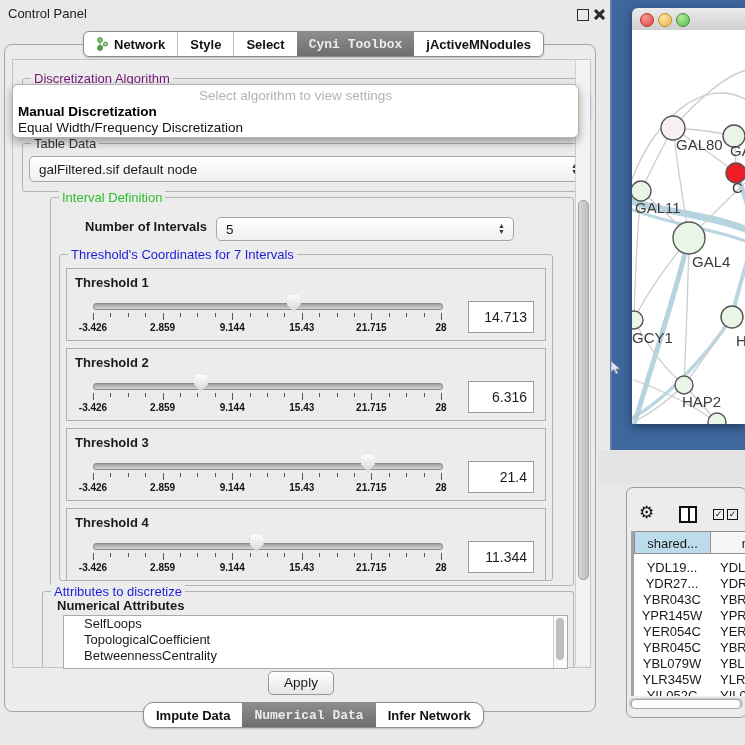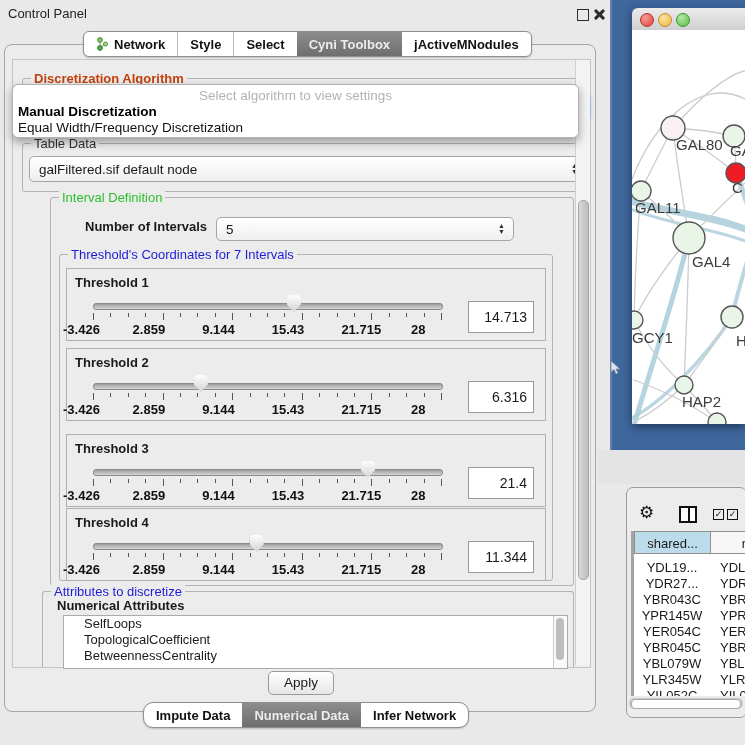--- a/index.html
+++ b/index.html
@@ -11,37 +11,37 @@
   #float-icon{left:577px;top:9px;width:10px;height:10px;border:1.5px solid #2b2b2b;background:transparent;}
   #close-icon{left:593px;top:8px;width:13px;height:13px;}
   #close-icon i{position:absolute;left:5px;top:0;width:3px;height:13px;background:#2b2b2b;border-radius:1px;}
   #close-icon i:first-child{transform:rotate(45deg);}
   #close-icon i:last-child{transform:rotate(-45deg);}
   
   .tabbar{display:flex;background:#fff;border:1px solid #8e8e8e;border-radius:6px;
     height:24px;align-items:stretch;font-size:13px;font-weight:bold;color:#111;
     box-shadow:0 1px 2px rgba(0,0,0,.2);overflow:hidden;z-index:30;}
   .tabbar .seg{display:flex;align-items:center;gap:5px;padding:0 12px;white-space:nowrap;}
-  .tabbar .seg.sel{background:linear-gradient(#8d8d8d,#6e6e6e);color:#ececec;}
+  .tabbar .seg.sel{background:linear-gradient(#8d8d8d,#6e6e6e);color:#ececec;font-family:Liberation Mono, monospace;}
   .tabbar .seg:not(.sel)+.seg:not(.sel){border-left:1px solid #bdbdbd;}
   #top-tabbar{left:83px;top:31px;}
   #bottom-tabbar{left:143px;top:702px;border-radius:10px;}
   
   #outer-panel{left:4px;top:44px;width:590px;height:666px;border:1px solid #a5a5a5;
     border-radius:8px;background:#ececec;}
   #scrollarea{left:12px;top:59px;width:577px;height:607px;border:1px solid #c5c5c5;background:#ececec;}
   #main-vscroll{left:575px;top:60px;width:14px;height:605px;background:#f3f3f3;border-left:1px solid #cfcfcf;}
   #main-vscroll .thumb{position:absolute;left:2px;top:140px;width:9px;height:378px;border:1px solid #a3a3a3;
     border-radius:5px;background:linear-gradient(90deg,#d8d8d8,#bdbdbd);}
   
   .group{position:absolute;border:1px solid #b3b3b3;border-radius:3px;}
   .gtitle{position:absolute;top:-8px;left:8px;background:#ececec;padding:0 3px;font-size:13px;white-space:nowrap;}
   .gtitle.green{color:#2cbf2c;}
   .gtitle.blue{color:#1d1dd8;}
-  .gtitle.gray{color:#c2410c;font-weight:bold;}
+  .gtitle.gray{color:#701a75;}
   .gtitle.dark{color:#333;}
   
   .combo{position:absolute;height:24px;background:linear-gradient(#ffffff,#efefef);
     border:1px solid #a6a6a6;border-radius:5px;font-size:13.5px;}
   .combo .txt{position:absolute;left:9px;top:50%;transform:translateY(-50%);white-space:nowrap;}
   .combo .stepper{position:absolute;right:8px;top:50%;transform:translateY(-50%);
     display:flex;flex-direction:column;align-items:center;color:#333;font-size:7px;line-height:6px;}
   .combo.focus{border-color:#70a5dd;box-shadow:0 0 5px 2px rgba(95,160,230,.95);}
   
   #algo-popup{left:12px;top:84px;width:565px;height:52px;background:#fff;border:1px solid #b2b2b2;
@@ -55,22 +55,22 @@
   .track{position:absolute;left:26px;top:34px;width:348px;height:5px;border:1px solid #8b8b8b;
     border-radius:3px;background:linear-gradient(#9d9d9d,#d6d6d6);}
   .thumb-sl{position:absolute;top:26px;width:14px;height:17px;
     background:linear-gradient(#fdfdfd,#d4d4d4);
     clip-path:polygon(18% 0,82% 0,100% 18%,100% 55%,50% 100%,0 55%,0 18%);
     filter:drop-shadow(0 0 1px #777);}
   .ticks{position:absolute;left:26px;top:44px;width:348px;height:8px;}
   .tick{position:absolute;top:0;width:1px;background:#555;}
   .tick.major{height:7px;}
   .tick.minor{height:4px;}
-  .ticklab{position:absolute;top:53px;width:60px;margin-left:-30px;
-    font-size:13px;font-weight:bold;color:#111;}
+  .ticklab{position:absolute;top:53px;width:60px;margin-left:-30px;text-align:center;
+    font-size:10px;font-weight:bold;color:#111;}
   .vfield{position:absolute;left:401px;top:32px;width:58px;height:30px;background:#fff;
     border:1px solid #9b9b9b;font-size:14px;line-height:30px;text-align:right;padding-right:6px;}
   
   #attr-heading{position:absolute;left:14px;top:6px;font-size:13px;font-weight:bold;}
   #attr-list{position:absolute;left:20px;top:23px;width:503px;height:52px;background:#fff;
     border:1px solid #ababab;overflow:hidden;}
   .litem{height:16px;line-height:16px;padding-left:20px;font-size:13px;white-space:nowrap;}
   #attr-vscroll{position:absolute;right:0;top:0;width:13px;height:100%;background:#fafafa;border-left:1px solid #ccc;}
   #attr-vscroll .thumb{position:absolute;left:2px;top:2px;width:8px;height:42px;background:#bdbdbd;border-radius:4px;}
   
@@ -246,21 +246,21 @@
         </div>
         <span class="ticklab" style="left: 26px;">-3.426</span>
         <span class="ticklab" style="left: 95.6px;">2.859</span>
         <span class="ticklab" style="left: 165.2px;">9.144</span>
         <span class="ticklab" style="left: 234.8px;">15.43</span>
         <span class="ticklab" style="left: 304.4px;">21.715</span>
         <span class="ticklab" style="left: 374px;">28</span>
         <div class="thumb-sl" style="left: 126.879px;"></div>
         <div class="vfield">6.316</div>
       </div>
-      <div class="tbox" style="top: 179px;">
+      <div class="tbox" style="top: 173px;">
         <div class="tlabel">Threshold 3</div>
         <div class="track"></div>
         <div class="ticks">
           <div class="tick major" style="left: 0px;"></div>
           <div class="tick minor" style="left: 17px;"></div>
           <div class="tick minor" style="left: 35px;"></div>
           <div class="tick minor" style="left: 52px;"></div>
           <div class="tick major" style="left: 70px;"></div>
           <div class="tick minor" style="left: 87px;"></div>
           <div class="tick minor" style="left: 104px;"></div>

